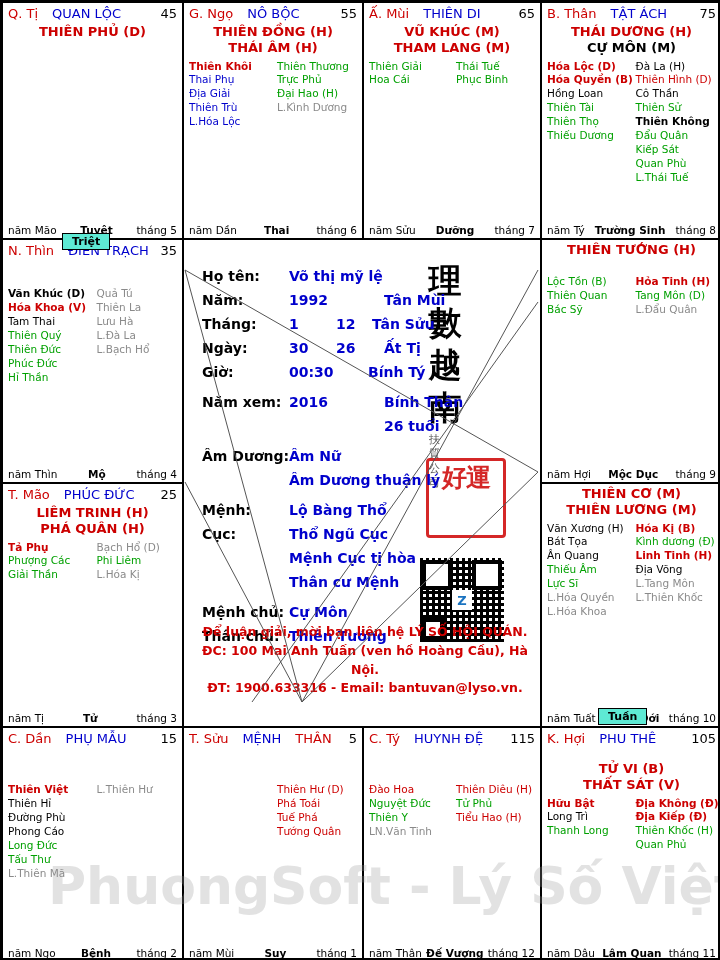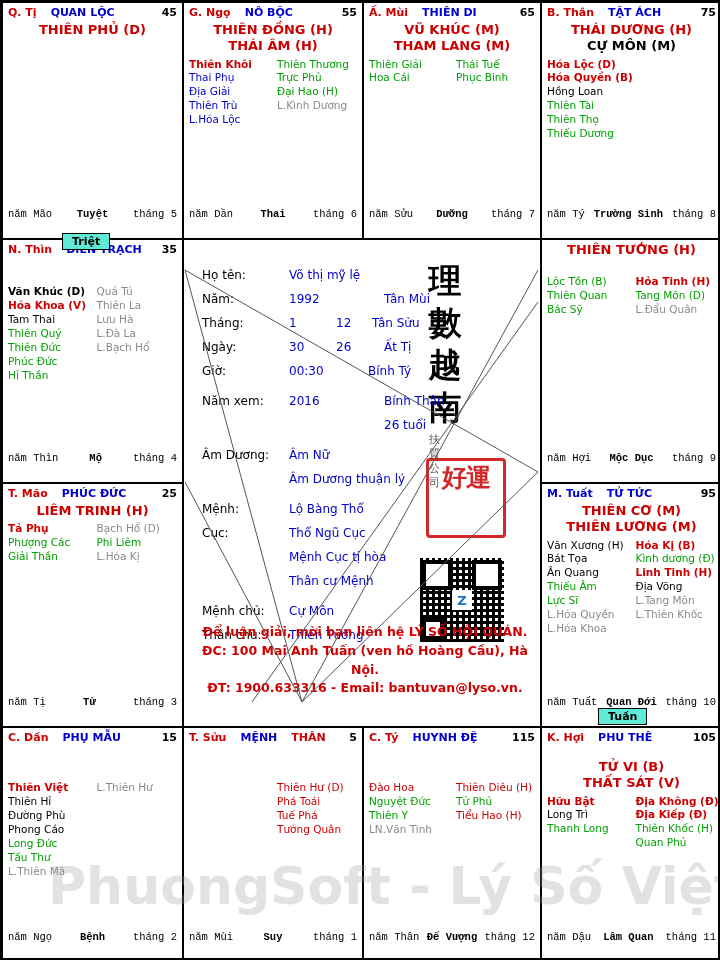--- a/index.html
+++ b/index.html
@@ -19,22 +19,22 @@
   
   .cell {
     position: absolute;
     border: 1px solid #000;
     background: #fff;
     overflow: hidden;
   }
   .cell-head {
     display: flex;
     align-items: baseline;
-    font-size: 11px;
-    font-weight: bold;
+    font-size: 13px;
+    font-weight: normal;
     padding: 3px 5px 1px 5px;
     white-space: nowrap;
     text-align: center;
   }
   .cc-name { color: #cc0000; }
   .cc-cung { color: #0000cc; margin-left: 14px; }
   .cc-num  { color: #000; margin-left: auto; }
   .stars-main {
     text-align: center;
     font-weight: bold;
@@ -59,40 +59,40 @@
   .gray   { color: #8a8a8a; }
   .bold   { font-weight: bold; }
   .cell-foot {
     position: absolute;
     left: 0; right: 0; bottom: 2px;
     display: flex;
     align-items: baseline;
     font-size: 10.5px;
     padding: 0 5px;
     white-space: nowrap;
-    font-family: Liberation Mono, monospace;
   }
   .foot-left  { color: #000; }
-  .foot-mid   { font-weight: bold; color: #000; margin: 16px auto; }
+  .foot-mid   { font-weight: bold; color: #000; margin: 0 auto; }
   .foot-right { color: #000; }
 
   
   #center {
     position: absolute;
     left: 181px; top: 237px;
     width: 358px; height: 488px;
     border: 1px solid #000;
     background: #fff;
     overflow: hidden;
   }
   .info {
     position: absolute;
-    font-size: 12px;
+    font-size: 14px;
     color: #0000cc;
     white-space: nowrap;
+    font-weight: bold;
   }
   .info .lbl { color: #000; }
   .seal-text {
     position: absolute;
     right: 52px; top: 20px;
     width: 86px;
     text-align: center;
     font-family: "DejaVu Serif", "Liberation Serif", serif;
     font-weight: bold;
     font-size: 33px;
@@ -291,20 +291,31 @@
     </div>
     <div class="cols">
       <div class="colL">
         <span class="s red bold">Hóa Lộc (D)</span>
         <span class="s red bold">Hóa Quyền (B)</span>
         <span class="s black">Hồng Loan</span>
         <span class="s green">Thiên Tài</span>
         <span class="s green">Thiên Thọ</span>
         <span class="s green">Thiếu Dương</span>
       </div>
+      <div class="colR">
+        <span class="s black">Đà La (H)</span>
+        <span class="s red">Thiên Hình (D)</span>
+        <span class="s black">Cô Thần</span>
+        <span class="s green">Thiên Sử</span>
+        <span class="s black bold">Thiên Không</span>
+        <span class="s green">Đẩu Quân</span>
+        <span class="s green">Kiếp Sát</span>
+        <span class="s green">Quan Phù</span>
+        <span class="s green">L.Thái Tuế</span>
+      </div>
     </div>
     <div class="cell-foot">
       <span class="foot-left">năm Tý</span>
       <span class="foot-mid">Trường Sinh</span>
       <span class="foot-right">tháng 8</span>
     </div>
   </div>
 
   <div class="cell" style="left:0;top:237px;width:181px;height:244px;">
     <div class="cell-head">
@@ -361,20 +372,21 @@
   </div>
 
   <div class="cell" style="left:0;top:481px;width:181px;height:244px;">
     <div class="cell-head">
       <span class="cc-name">T. Mão</span>
       <span class="cc-cung">PHÚC ĐỨC</span>
       <span class="cc-num">25</span>
     </div>
     <div class="stars-main">
       <span class="s red">LIÊM TRINH (H)</span>
+      <span class="s red">PHÁ QUÂN (H)</span>
     </div>
     <div class="cols">
       <div class="colL">
         <span class="s red bold">Tả Phụ</span>
         <span class="s green">Phượng Các</span>
         <span class="s green">Giải Thần</span>
       </div>
       <div class="colR">
         <span class="s gray">Bạch Hổ (D)</span>
         <span class="s green">Phi Liêm</span>
@@ -382,25 +394,20 @@
       </div>
     </div>
     <div class="cell-foot">
       <span class="foot-left">năm Tị</span>
       <span class="foot-mid">Tử</span>
       <span class="foot-right">tháng 3</span>
     </div>
   </div>
 
   <div class="cell" style="left:539px;top:481px;width:181px;height:244px;">
-    <div class="cell-head">
-      <span class="cc-name" style="color:#0000cc;">M. Tuất</span>
-      <span class="cc-cung">TỬ TỨC</span>
-      <span class="cc-num">95</span>
-    </div>
     <div class="stars-main">
       <span class="s red">THIÊN CƠ (M)</span>
       <span class="s red">THIÊN LƯƠNG (M)</span>
     </div>
     <div class="cols">
       <div class="colL">
         <span class="s black">Văn Xương (H)</span>
         <span class="s black">Bát Tọa</span>
         <span class="s black">Ân Quang</span>
         <span class="s green">Thiếu Âm</span>

